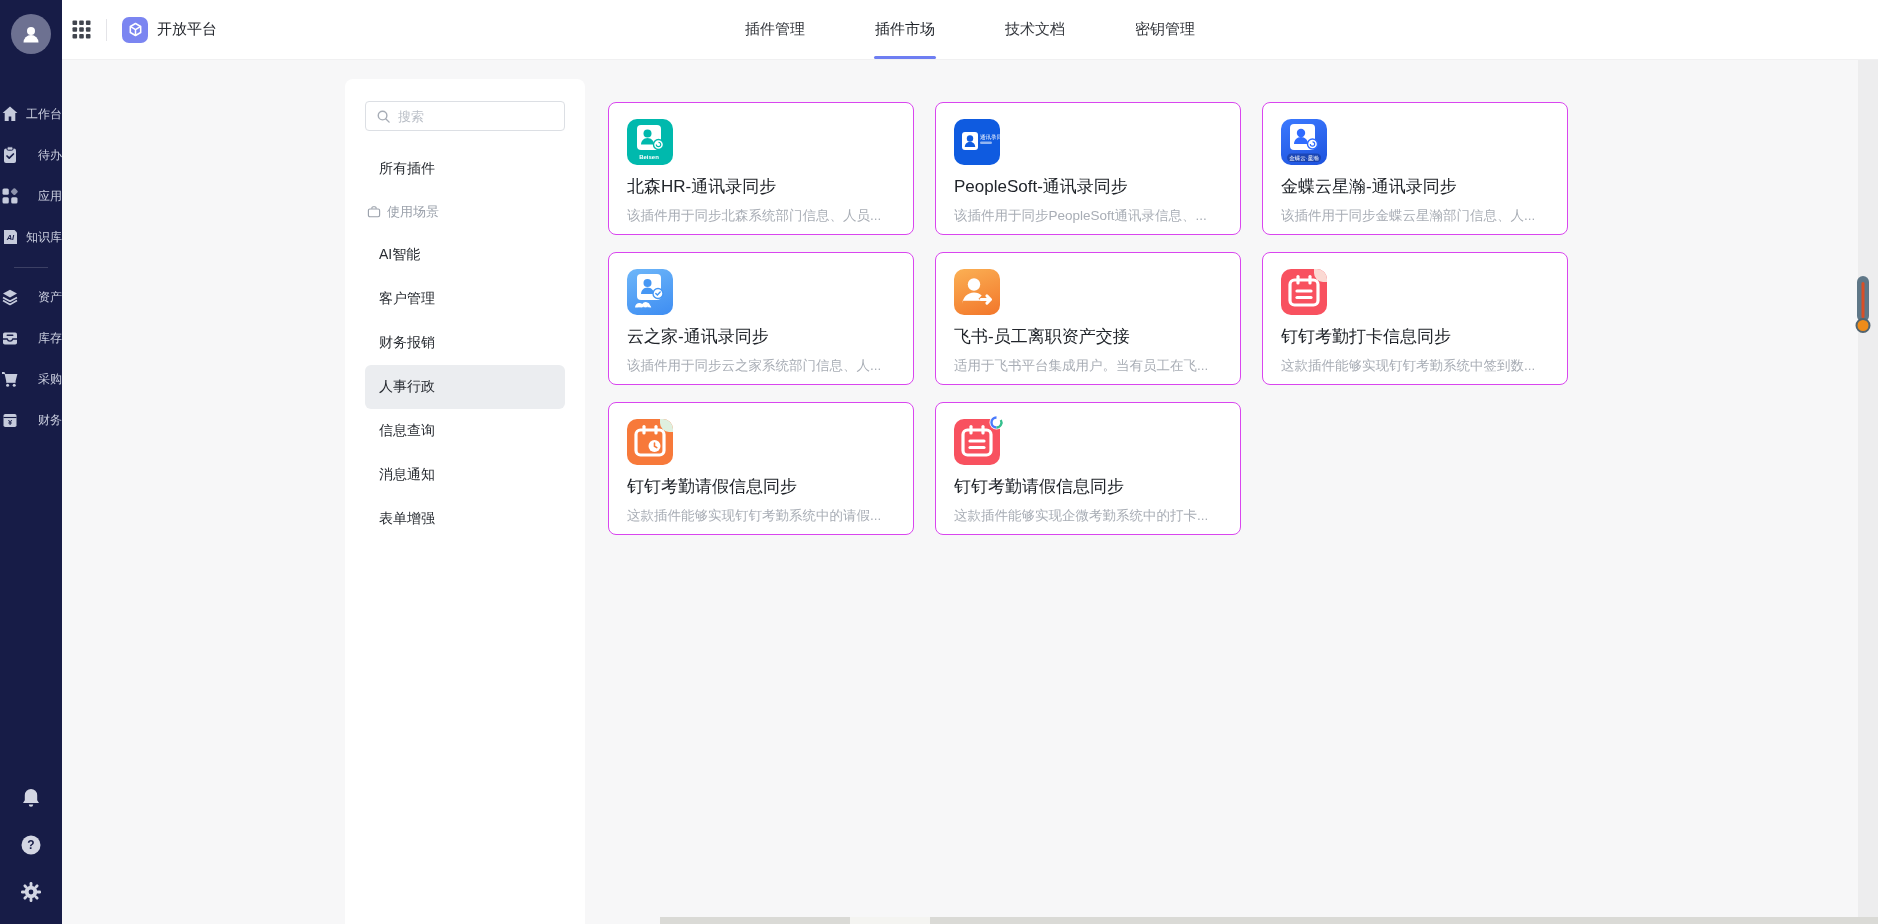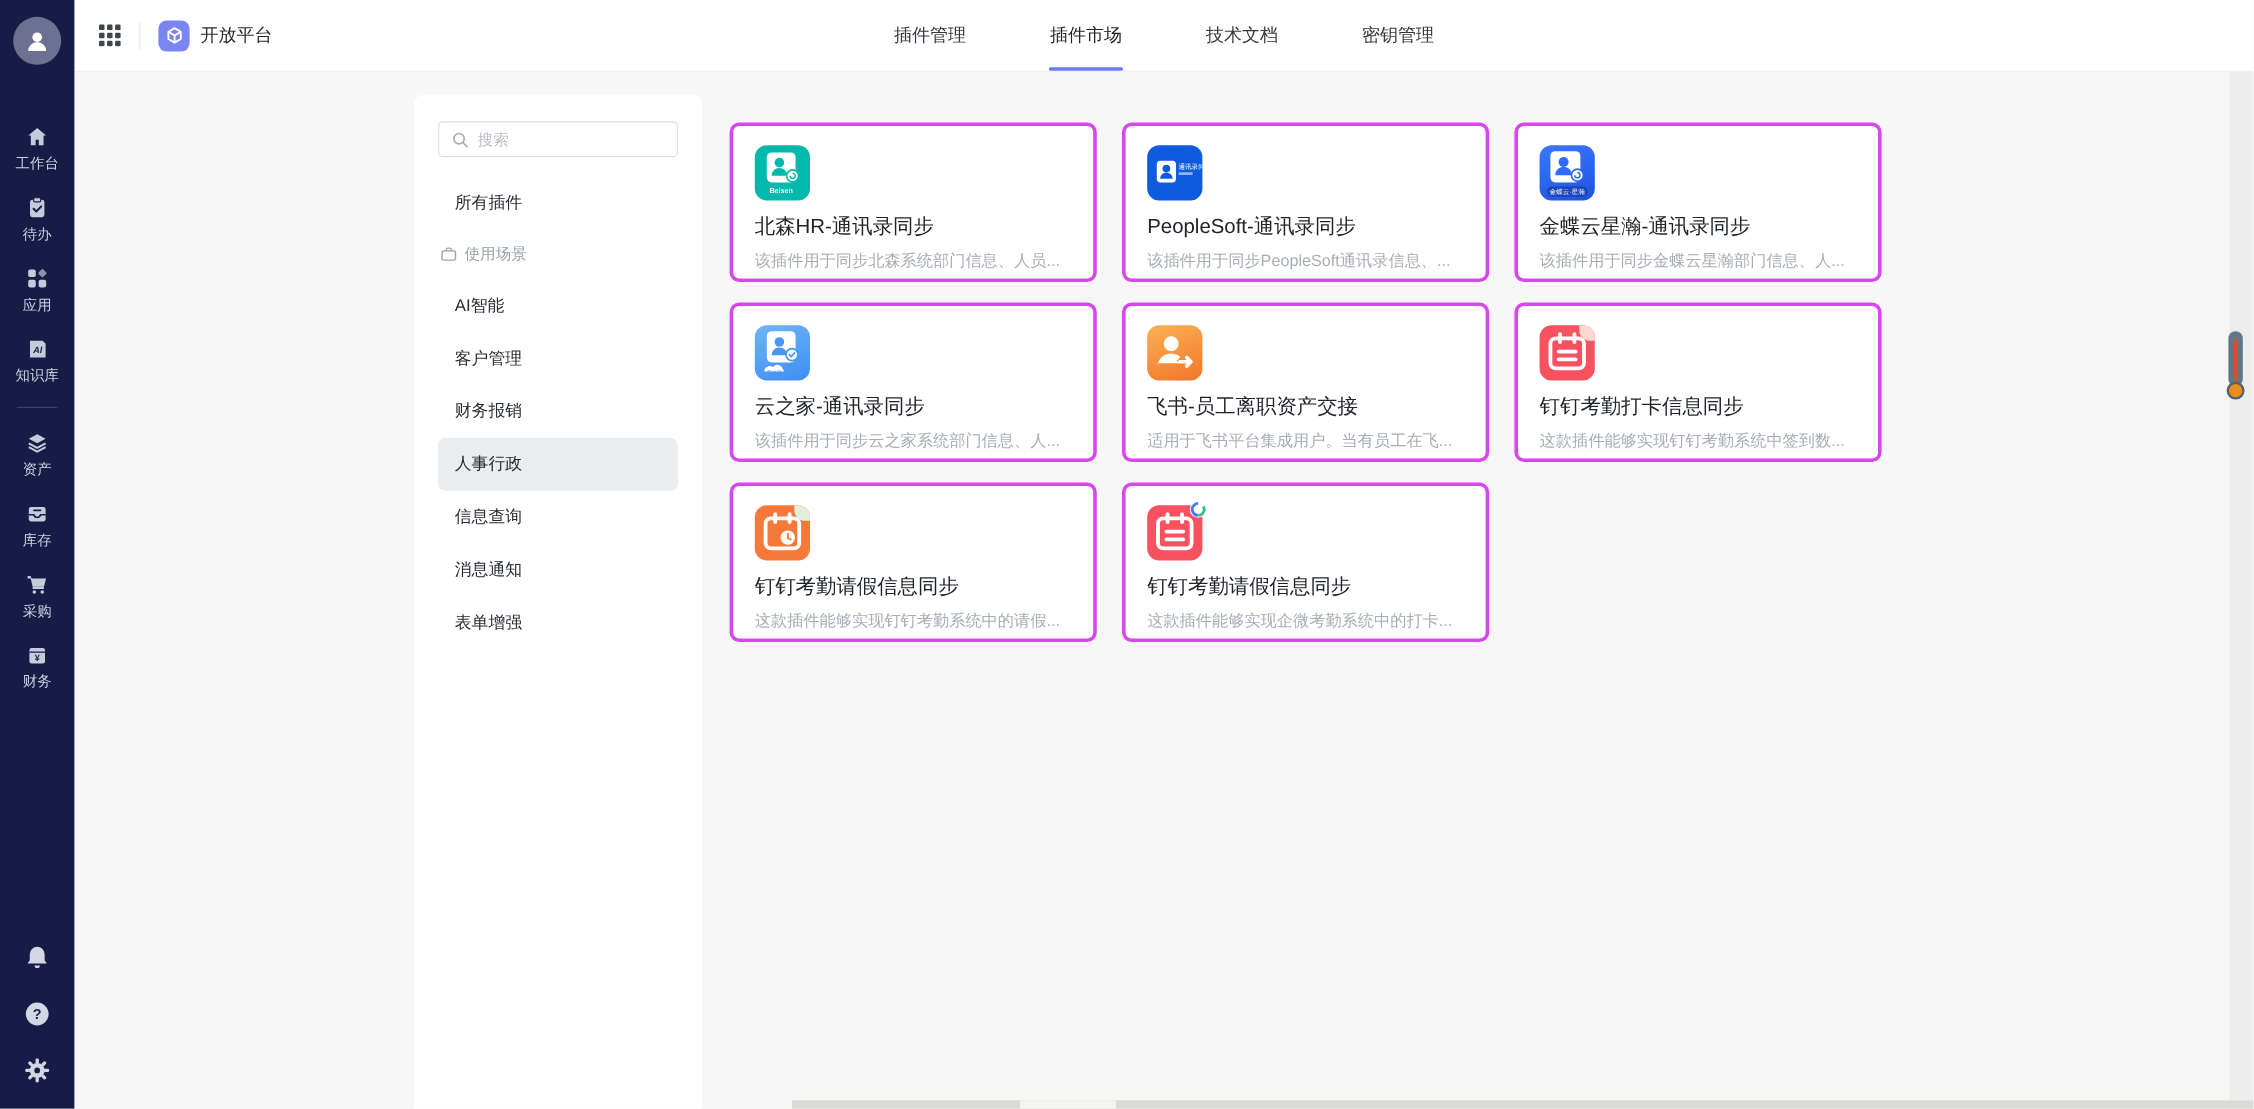--- a/index.html
+++ b/index.html
@@ -6,33 +6,33 @@
   html,body { width:1878px; height:924px; overflow:hidden; background:#f7f7f8;
     font-family:"Liberation Sans","DejaVu Sans",sans-serif; }
   .app { display:flex; width:1878px; height:924px; position:relative; }
 
   
   .sidebar { width:62px; background:#171c47; display:flex; flex-direction:column;
     align-items:center; flex-shrink:0; z-index:5; }
   .avatar { width:40px; height:40px; border-radius:50%; background:#6d7191;
     margin-top:14px; display:flex; align-items:center; justify-content:center; cursor:pointer; }
   .side-nav { margin-top:40px; width:100%; display:flex; flex-direction:column; align-items:center; }
-  .side-item { width:100%; padding:10px 0 11px; display:flex; flex-direction:column;
+  .side-item { width:100%; padding:10px 0 11px; display:flex; flex-direction:row;
     align-items:center; gap:6px; cursor:pointer;justify-content:space-between; }
   .side-item .lbl { font-size:12px; color:#ccd0e0; line-height:1; white-space:nowrap; }
   .side-divider { width:34px; height:1px; background:rgba(255,255,255,.16); margin:9px 0; }
   .side-bottom { margin-top:auto; display:flex; flex-direction:column; align-items:center;
     gap:23px; padding-bottom:20px; }
   .side-bottom .bicon { cursor:pointer; display:flex; }
 
   
   .main { flex:1; display:flex; flex-direction:column; position:relative; }
   .topbar { height:60px; background:#fff; border-bottom:1px solid #f0f0f1;
     display:flex; align-items:center; position:relative; flex-shrink:0; }
-  .topbar-left { display:flex; align-items:center; gap:15px; padding-left:20px; }
+  .topbar-left { display:flex; align-items:center; gap:15px; padding-left:10px; }
   .waffle { cursor:pointer; display:flex; }
   .top-divider { width:1px; height:22px; background:#e4e4e8; }
   .brand { display:flex; align-items:center; gap:9px; cursor:pointer; }
   .brand-logo { width:26px; height:26px; border-radius:7px; background:#7b85f1;
     display:flex; align-items:center; justify-content:center; }
   .brand-name { font-size:15px; color:#26292f; }
   .tabs { position:absolute; left:50%; top:0; transform:translateX(-50%);
     height:100%; display:flex; gap:70px; align-items:stretch; }
   .tab { font-size:15px; color:#34373d; cursor:pointer; display:flex; align-items:center; position:relative; }
   .tab.active { color:#1f2329; }
@@ -52,21 +52,21 @@
   .cat-list { margin-top:16px; }
   .cat-item { height:44px; display:flex; align-items:center; padding:0 14px;
     font-size:14px; color:#272b31; cursor:pointer; border-radius:6px; }
   .cat-item.selected { background:#ebedf0; }
   .cat-section { height:42px; display:flex; align-items:center; gap:6px;
     padding:0 2px; font-size:13px; color:#9ba1ab; }
 
   
   .card-grid { position:absolute; left:546px; top:42px;
     display:grid; grid-template-columns:repeat(3,306px); gap:17px 21px; }
-  .card { width:306px; height:133px; background:#fff; border:3px solid #d946ef;
+  .card { width:306px; height:133px; background:#fff; border:1px solid #d946ef;
     border-radius:8px; padding:16px 18px; cursor:pointer; }
   .plug-icon { width:46px; height:46px; border-radius:10px; position:relative; overflow:visible; }
   .plug-icon svg { position:absolute; left:0; top:0; }
   .fold { position:absolute; top:0; right:0; width:13px; height:13px;
     border-radius:0 10px 0 9px; }
   .badge-dot { position:absolute; top:-4px; right:-4px; width:15px; height:15px; }
   .card-title { margin-top:10px; font-size:17px; color:#20242a; white-space:nowrap; overflow:hidden; }
   .card-desc { margin-top:9px; font-size:13.5px; color:#a8adb5; white-space:nowrap; overflow:hidden; }
 
   

